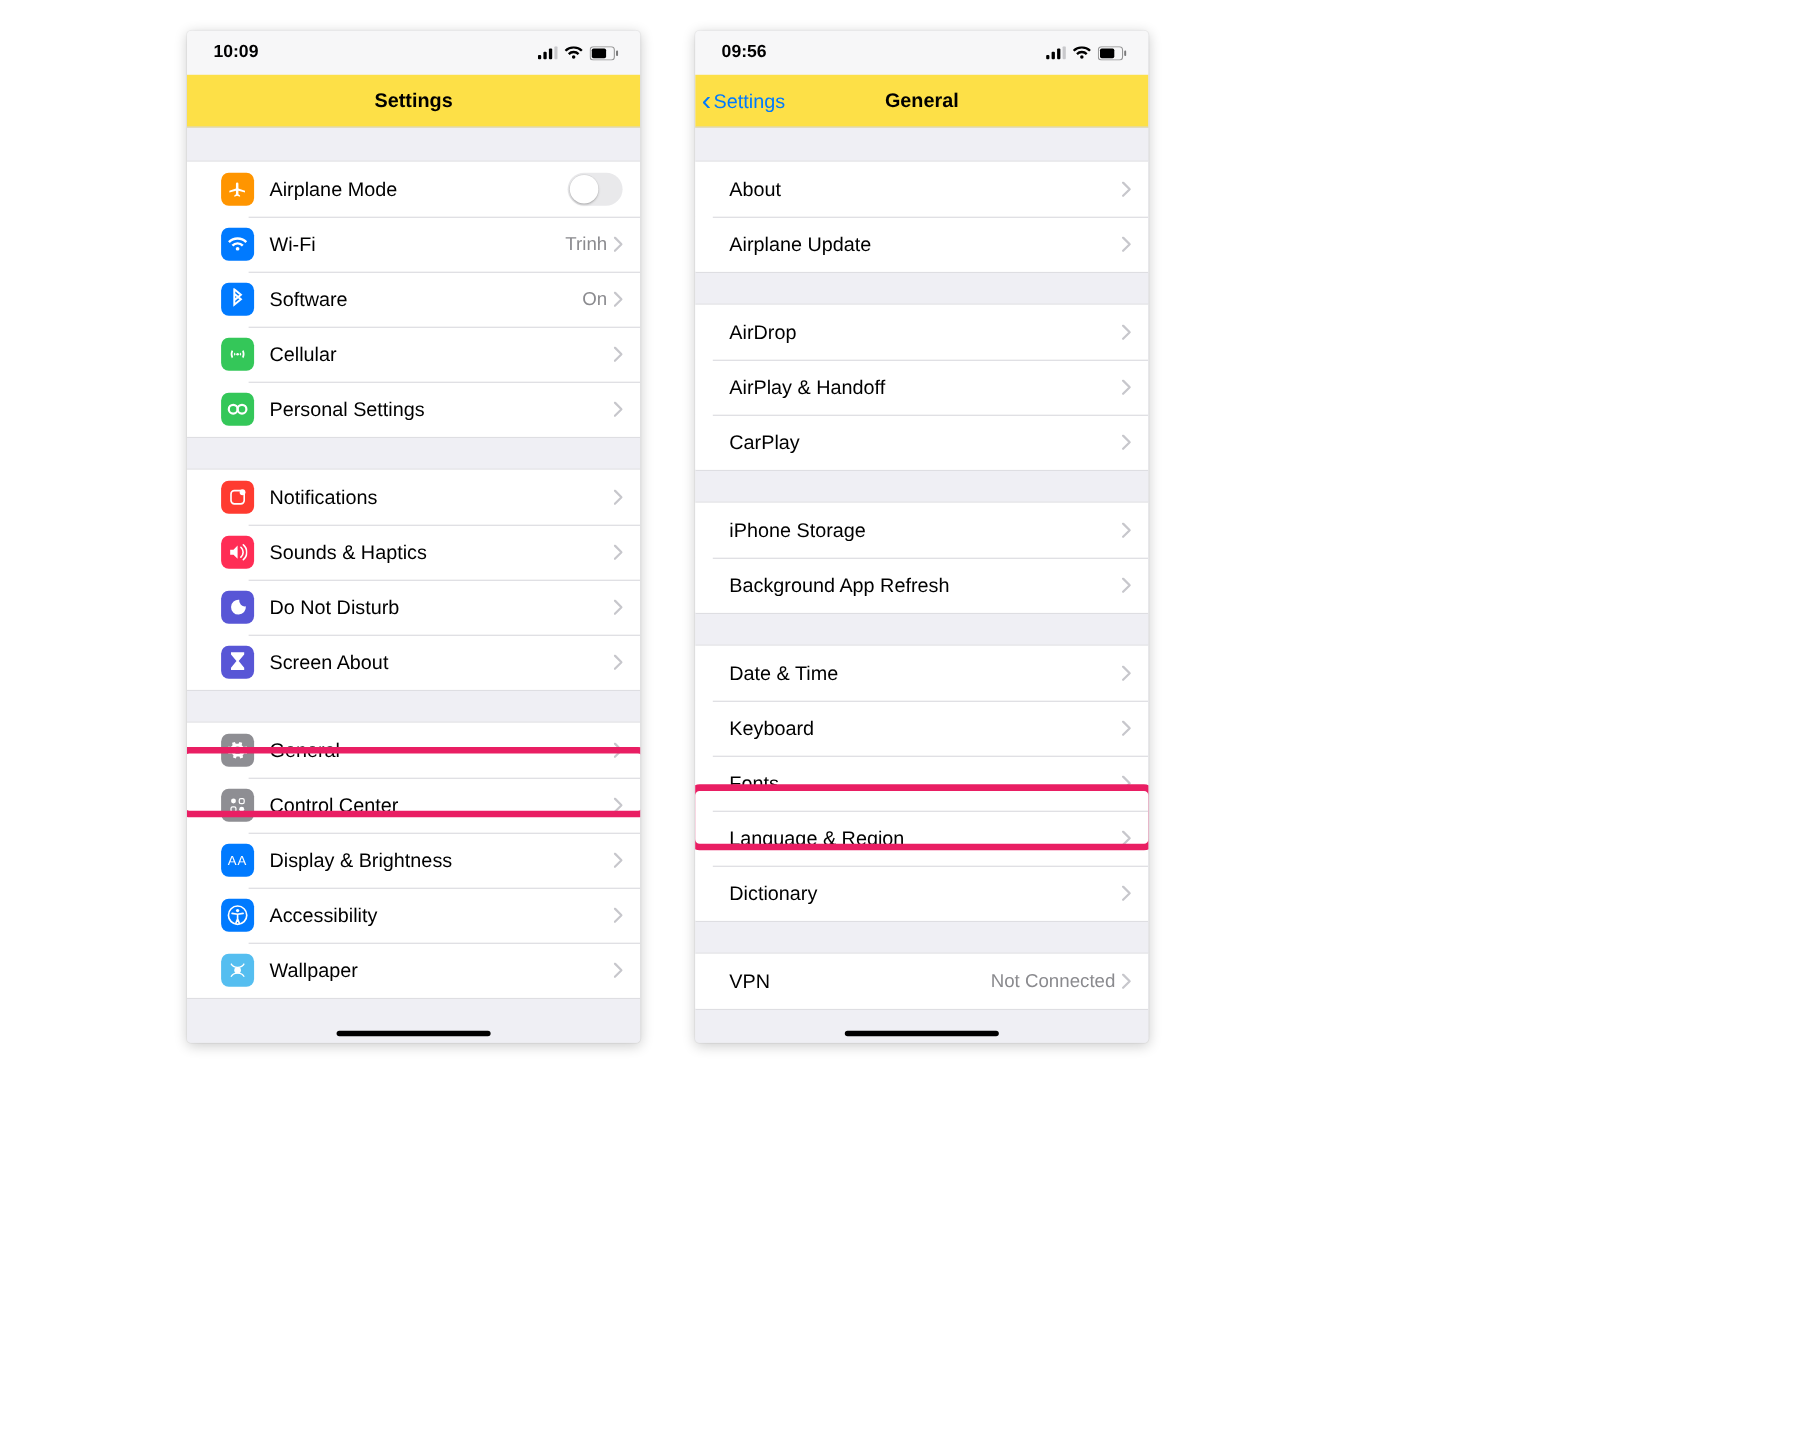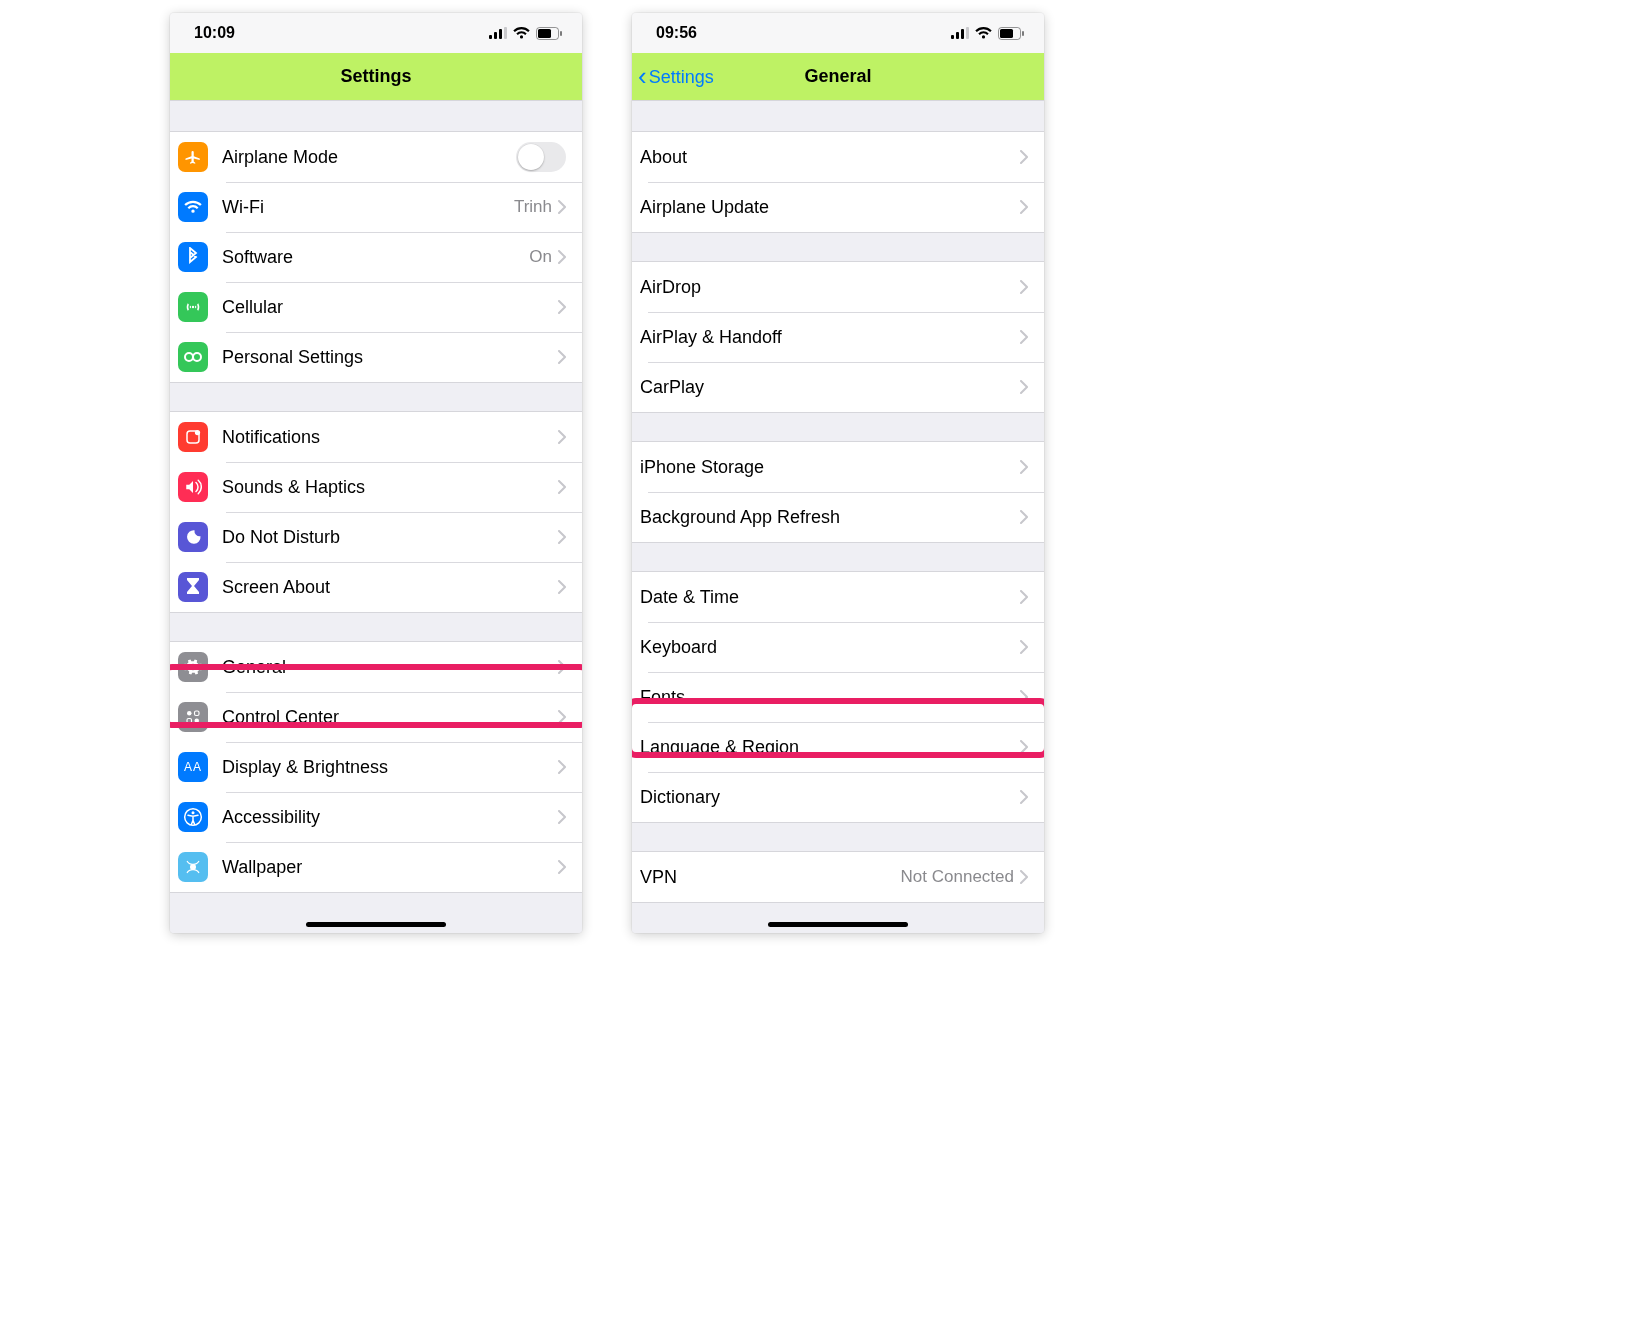--- a/index.html
+++ b/index.html
@@ -11,21 +11,21 @@
     body {
       font-family: -apple-system, "SF Pro Text", "Helvetica Neue", Helvetica, Arial, sans-serif;
       background: #ffffff;
       width: 1640px;
       height: 1318px;
       position: relative;
     }
     .stage {
       position: absolute;
       left: 170px;
-      top: 13px;
+      top: 28px;
       display: flex;
       gap: 50px;
     }
     .phone {
       width: 412px;
       height: 920px;
       background: #efeff4;
       border-radius: 4px;
       box-shadow: 0 2px 12px rgba(0,0,0,0.20), 0 0 0 1px rgba(0,0,0,0.04);
       overflow: hidden;
@@ -43,21 +43,21 @@
       padding: 0 20px 0 24px;
       font-size: 16px;
       font-weight: 600;
       color: #000;
     }
     .status-right { display: flex; align-items: center; gap: 6px; }
     .icon-signal, .icon-wifi, .icon-battery { display: inline-flex; }
     
     .navbar {
       height: 48px;
-      background: #bef264;
+      background: #fde047;
       border-bottom: 1px solid #d6d6db;
       display: flex;
       align-items: center;
       justify-content: center;
       position: relative;
     }
     .nav-title { font-size: 18px; font-weight: 600; color: #000; }
     .nav-back {
       position: absolute;
       left: 6px;
@@ -77,21 +77,21 @@
       overflow: hidden;
       background: #efeff4;
     }
     .group { background: #fff; border-top: 1px solid #d6d6db; border-bottom: 1px solid #d6d6db; margin-top: 0; }
     .group + .group { margin-top: 28px; }
     .group.first-tight { margin-top: 30px;}
     .row {
       display: flex;
       align-items: center;
       height: 50px;
-      padding: 0 16px 0 8px;
+      padding: 0 16px 0 31px;
       position: relative;
       background: #fff;
     }
     .row + .row::before {
       content:"";
       position:absolute;
       left: 56px;
       right:0;
       top:0;
       height:1px;

